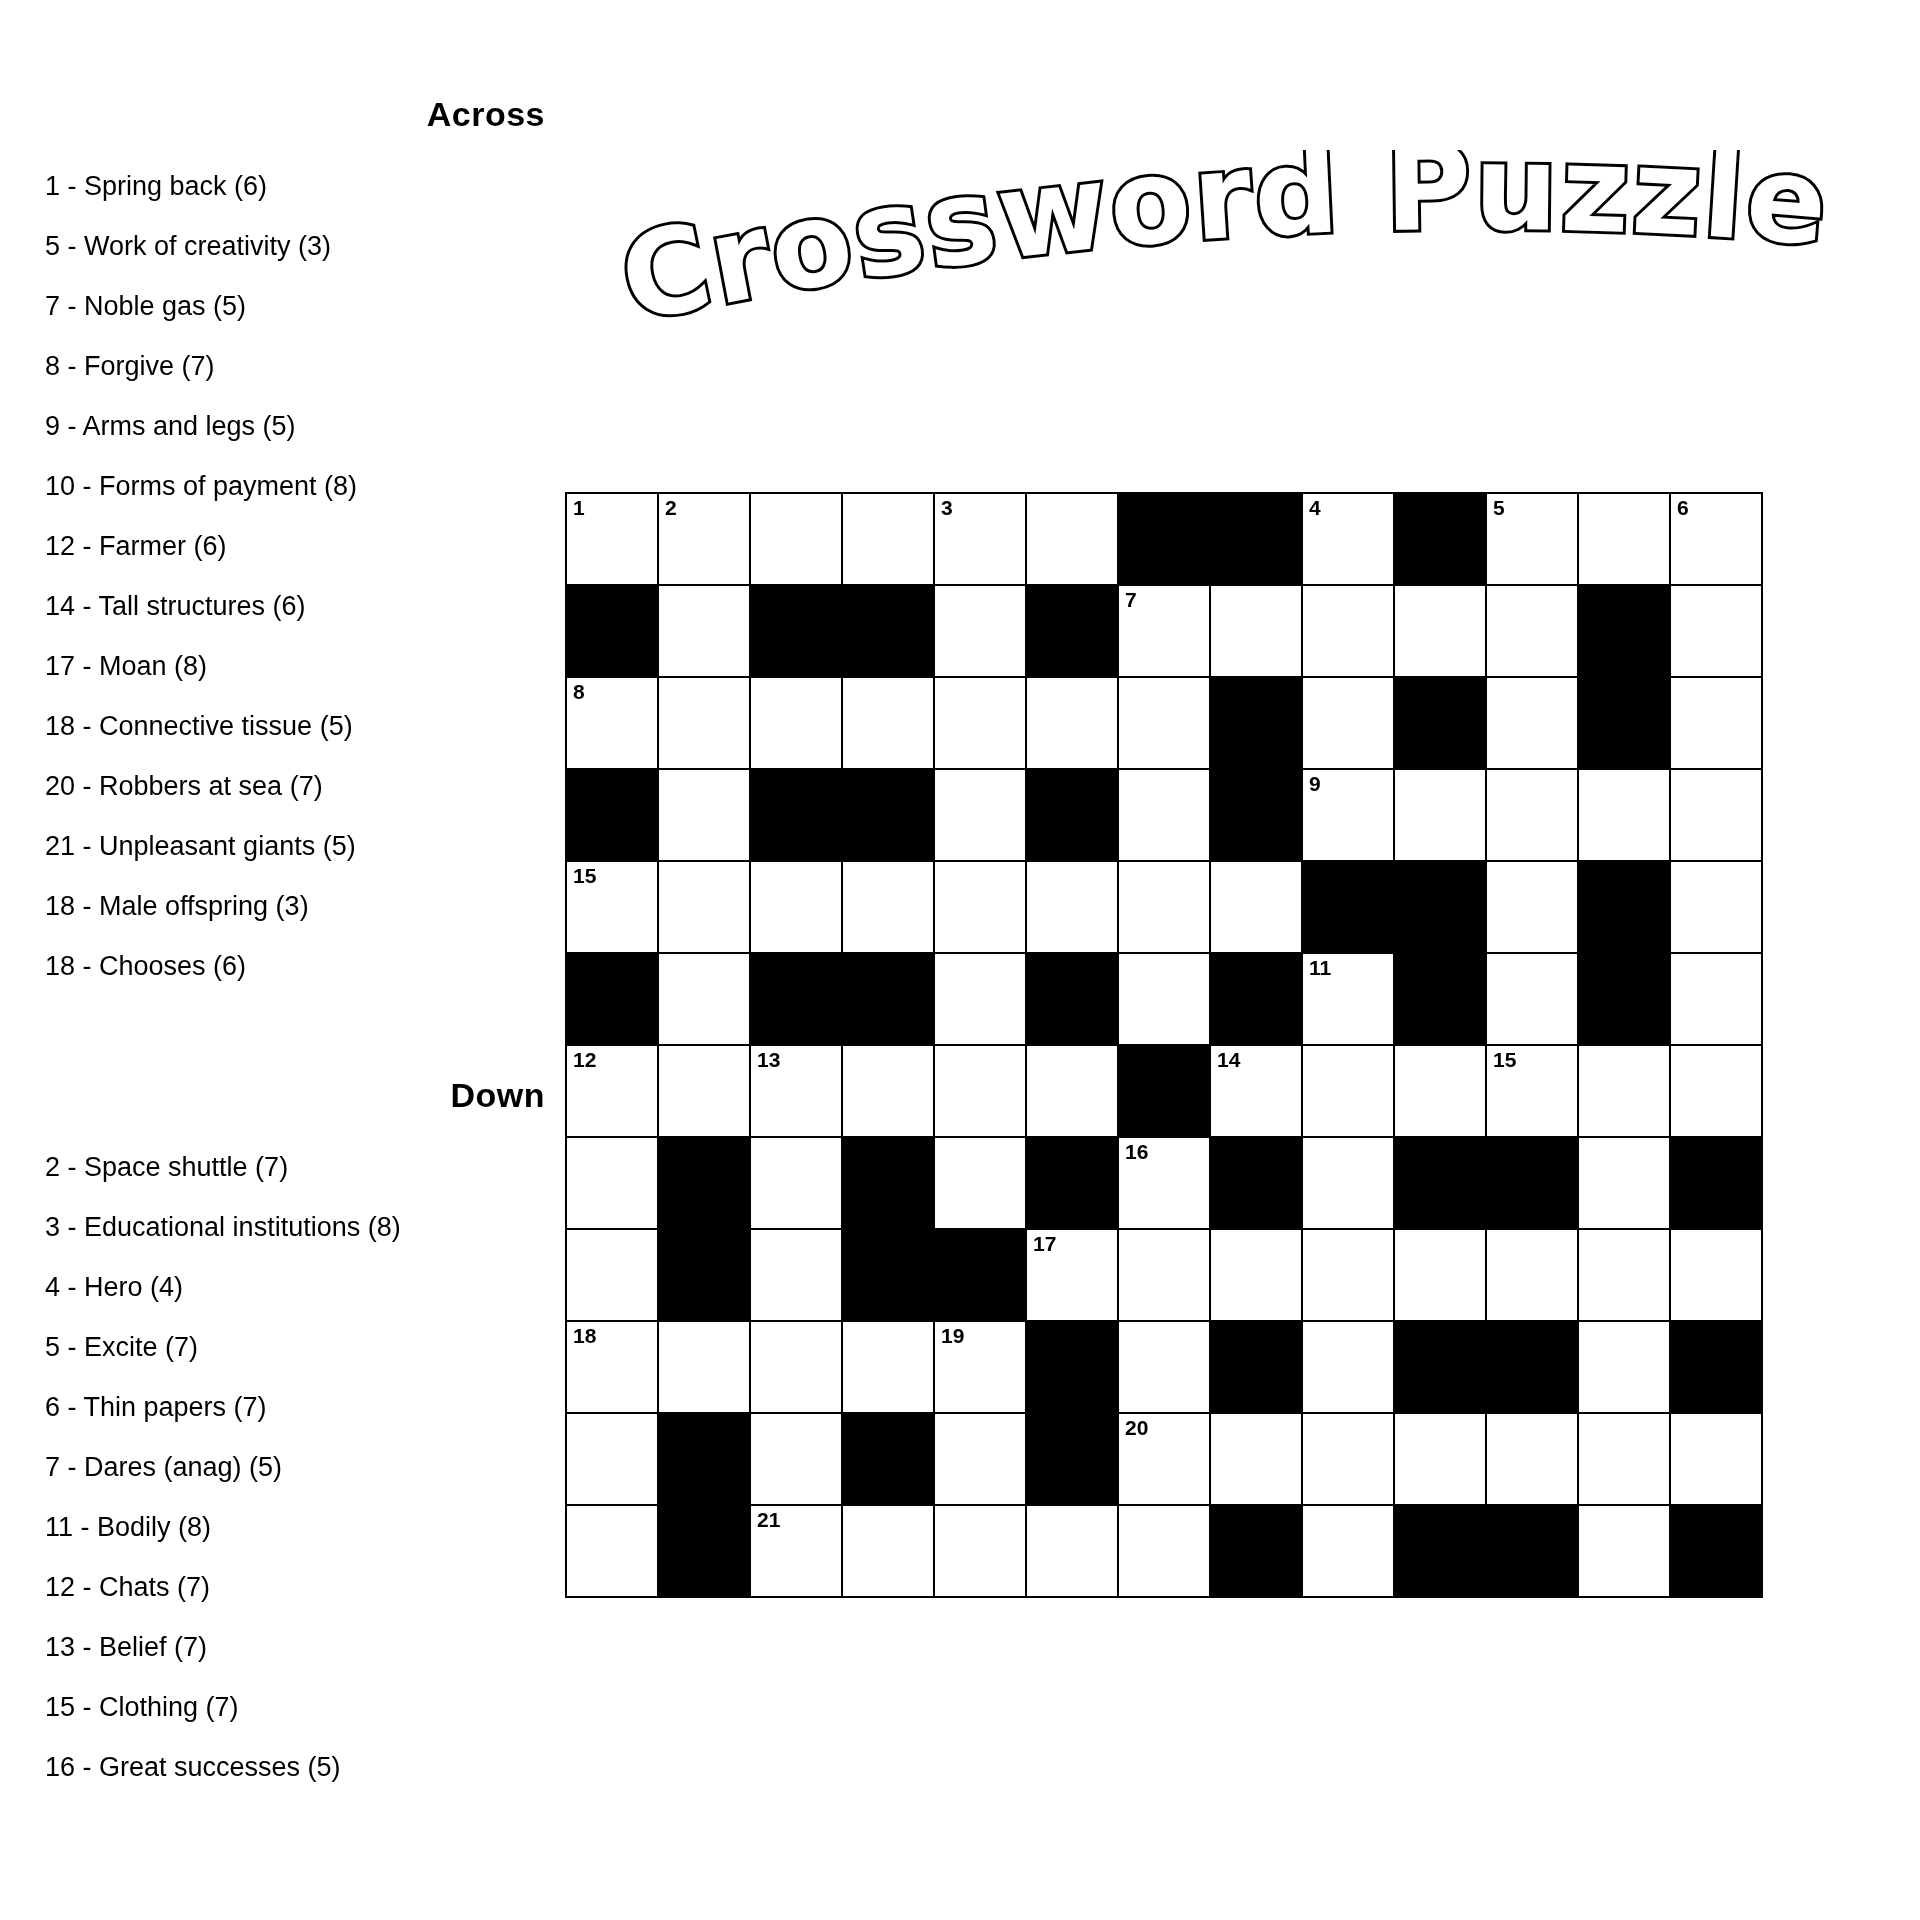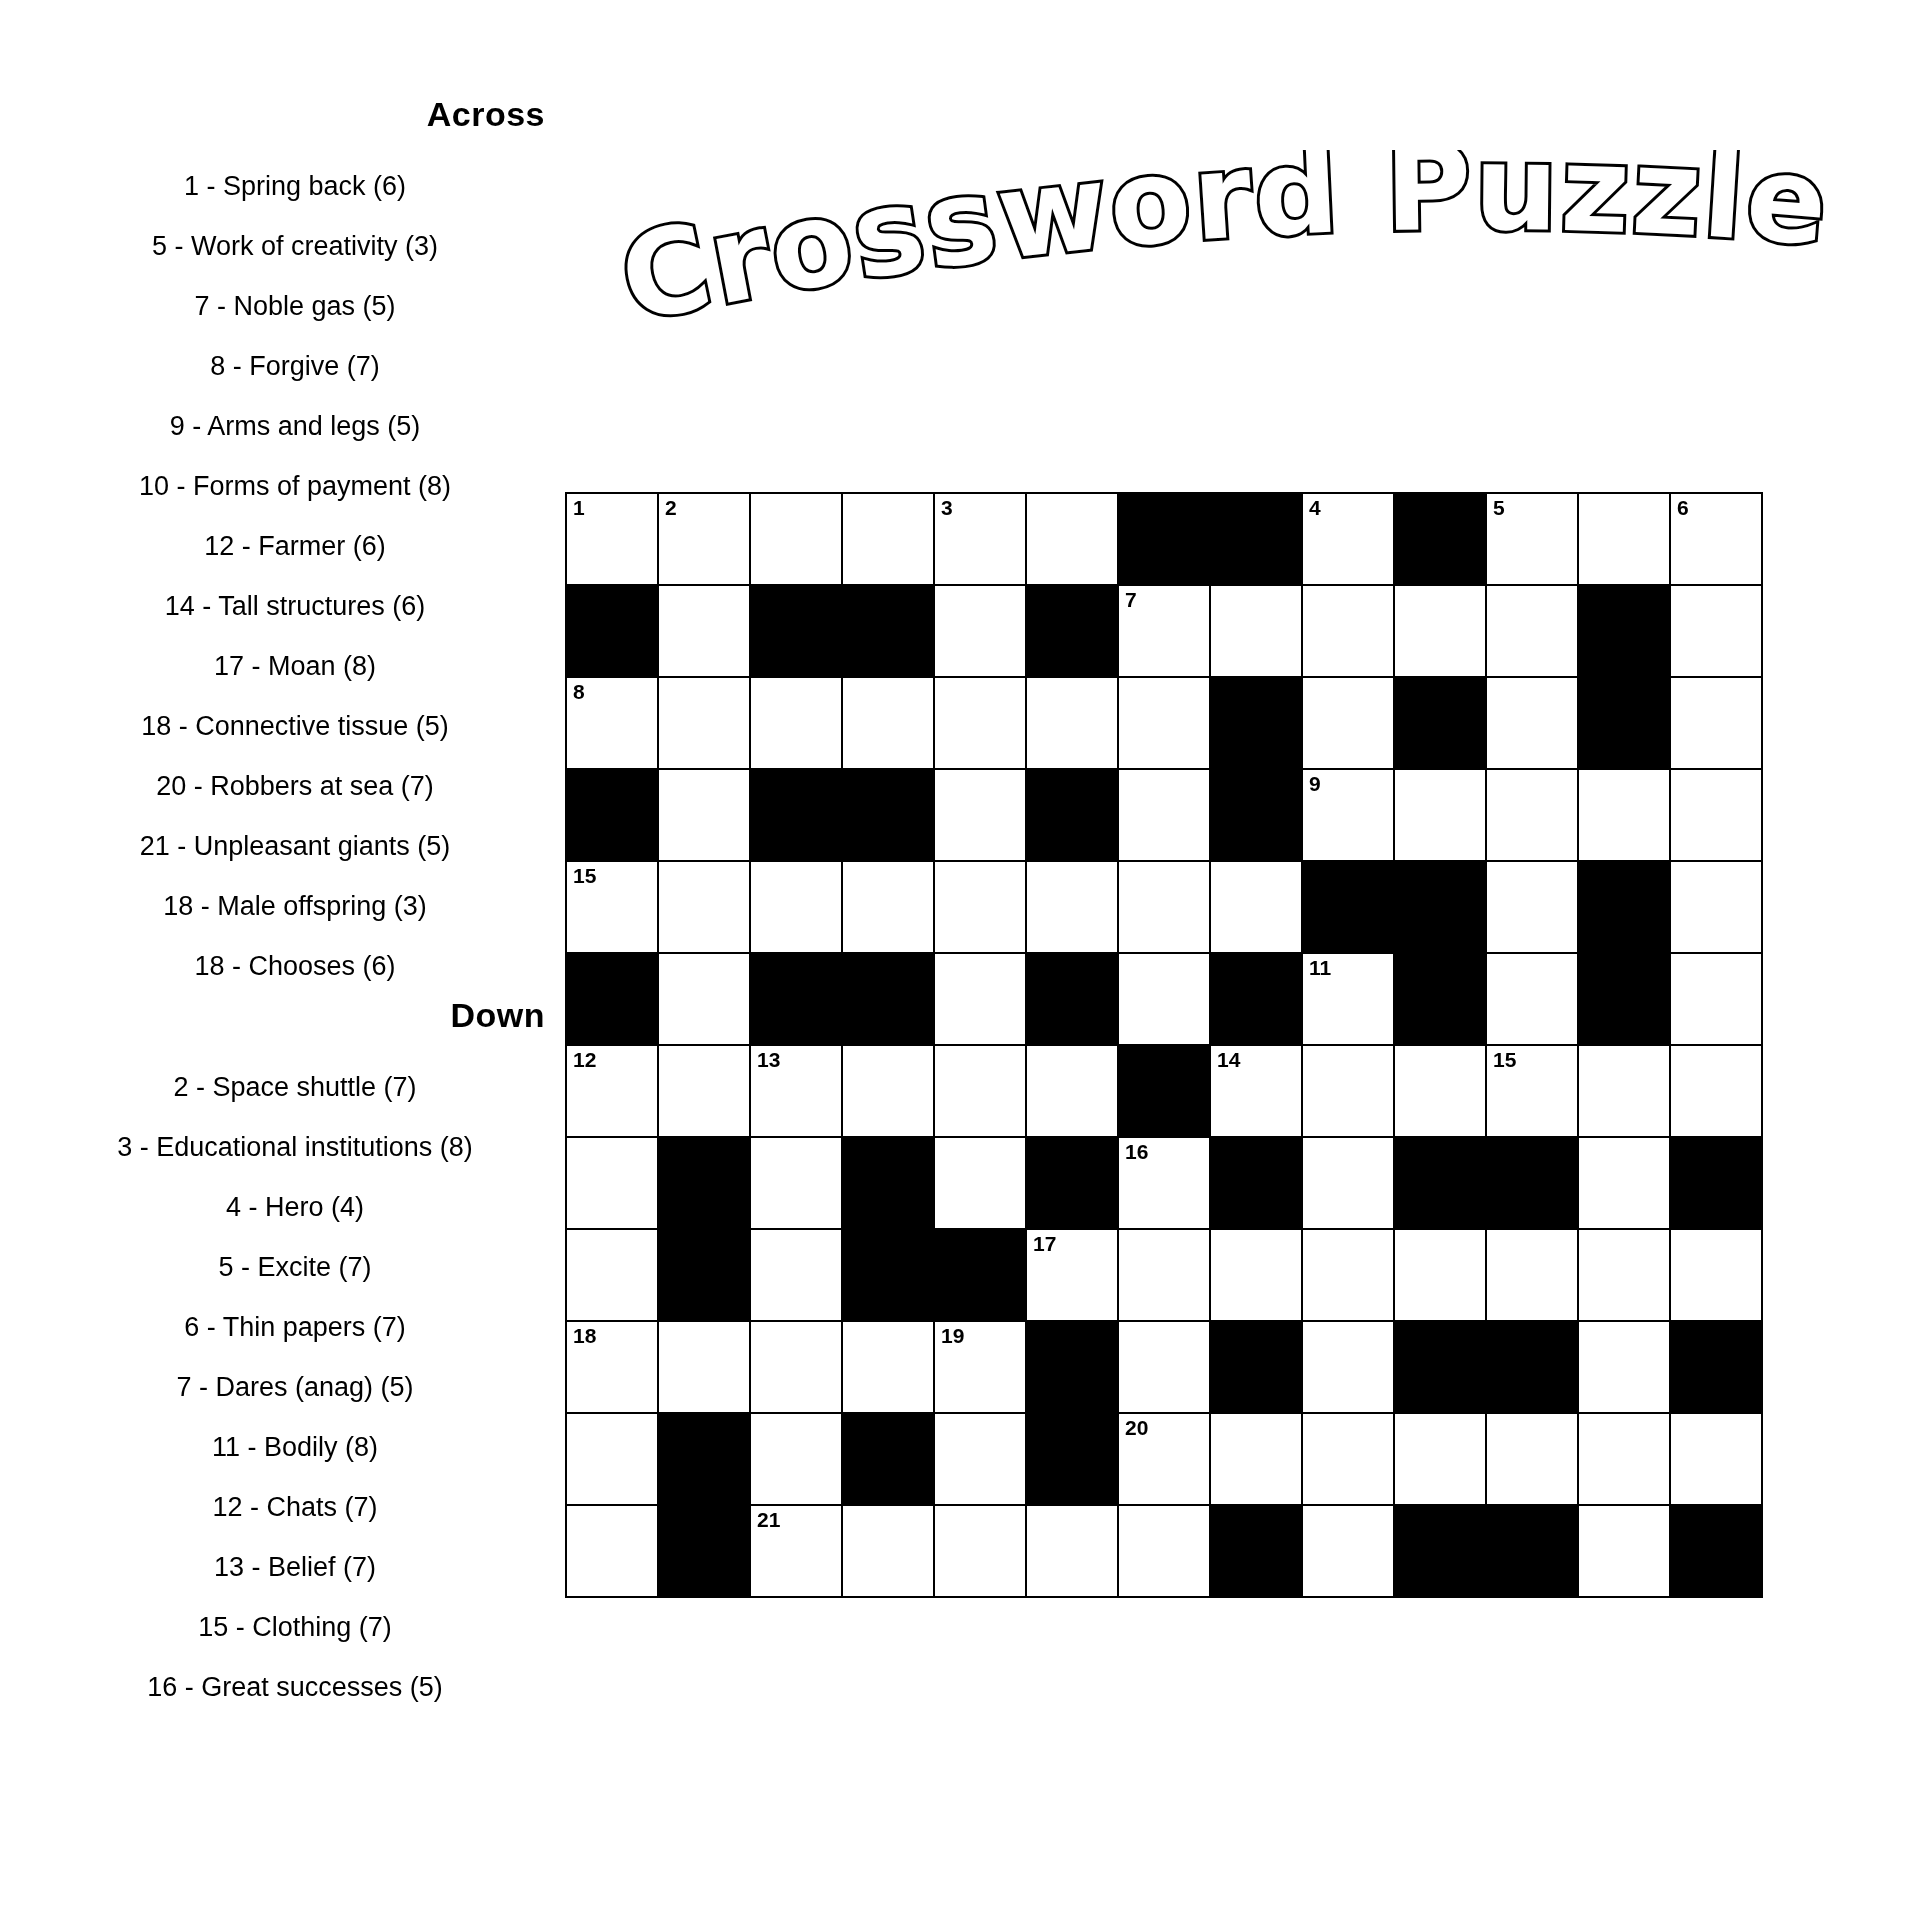--- a/index.html
+++ b/index.html
@@ -28,28 +28,27 @@
     font-weight: bold;
     margin: 0 0 22px 28px;
     letter-spacing: 0.5px;
     text-align: right;
   }
   #across-heading { margin-left: 78px; }
   .clue-list {
     list-style: none;
     margin: 0;
     padding: 0;
-    text-align: center;
   }
   .clue-item {
     font-size: 27px;
     line-height: 60px;
     white-space: nowrap;
   }
-  #down-block { }
+  #down-block { margin-top: 80px; }
 
   
   #puzzle-title {
     position: absolute;
     left: 600px;
     top: 150px;
     width: 1250px;
     height: 220px;
     pointer-events: none;
   }

